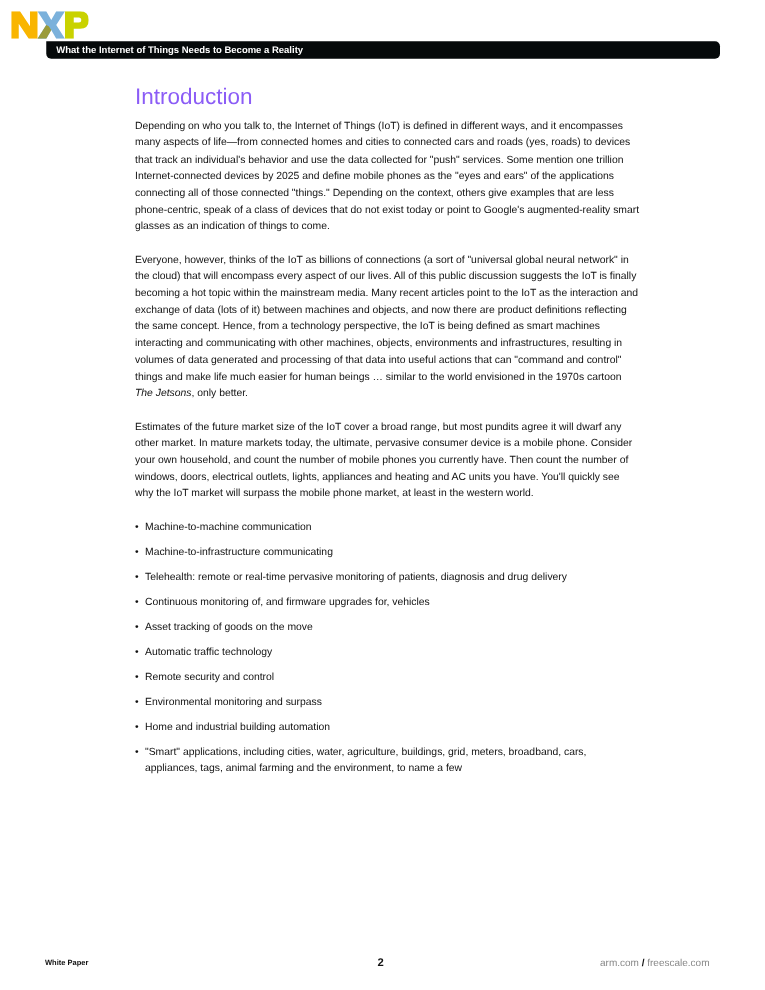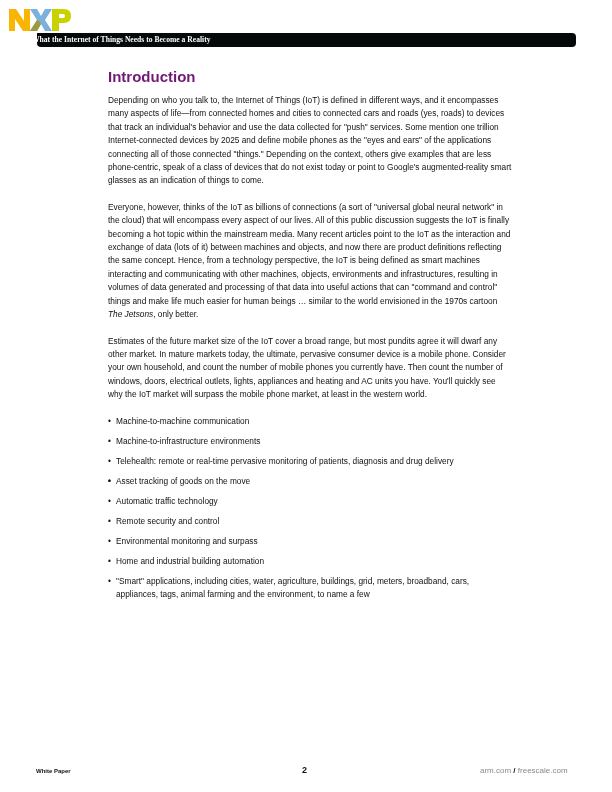--- a/index.html
+++ b/index.html
@@ -28,43 +28,43 @@
       left: 37px;
       top: 33px;
       width: 539px;
       height: 14px;
       background: #05090a;
       border-radius: 0 4px 4px 4px;
       z-index: 2;
     }
     .header-title {
       position: absolute;
-      left: 32px;
+      left: 45px;
       top: 34px;
-      font-family: Liberation Serif, serif;
+      font-family: Liberation Sans, sans-serif;
       font-weight: bold;
       font-size: 7.6px;
       line-height: 12px;
       color: #ffffff;
       z-index: 2;
       white-space: nowrap;
     }
     .content {
       position: absolute;
       left: 108px;
       top: 66px;
       width: 404px;
     }
     .section-title {
       font-family: "Liberation Sans", sans-serif;
-      font-size: 15px;
-      font-weight: bold;
+      font-size: 18px;
+      font-weight: normal;
       margin: 0 0 6px 0;
       line-height: 22px;
-      color: #701a75;
+      color: #8b5cf6;
     }
     .para {
       font-size: 8.3px;
       line-height: 13.4px;
       margin: 0 0 13px 0;
       color: #111;
     }
     .para em { }
     .bullets {
       list-style: none;
@@ -134,23 +134,23 @@
 
   <p class="para">Depending on who you talk to, the Internet of Things (IoT) is defined in different ways, and it encompasses many aspects of life—from connected homes and cities to connected cars and roads (yes, roads) to devices that track an individual's behavior and use the data collected for "push" services. Some mention one trillion Internet-connected devices by 2025 and define mobile phones as the "eyes and ears" of the applications connecting all of those connected "things." Depending on the context, others give examples that are less phone-centric, speak of a class of devices that do not exist today or point to Google's augmented-reality smart glasses as an indication of things to come.</p>
 
   <p class="para"><span>Everyone, however, thinks of the IoT as billions of connections (a sort of "universal global neural network" in the cloud) that will encompass every aspect of our lives. All of this public discussion suggests the IoT is finally becoming a hot topic within the mainstream media. Many recent articles point to the IoT as the interaction and exchange of data (lots of it) between machines and objects, and now there are product definitions reflecting the same concept. Hence, from a technology perspective, the IoT is being defined as smart machines interacting and communicating with other machines, objects, environments and infrastructures, resulting in volumes of data generated and processing of that data into useful actions that can "command and control" things and make life much easier for human beings … similar to the world envisioned in the 1970s cartoon </span><em>The Jetsons</em><span>, only better.</span></p>
 
   <p class="para">Estimates of the future market size of the IoT cover a broad range, but most pundits agree it will dwarf any other market. In mature markets today, the ultimate, pervasive consumer device is a mobile phone. Consider your own household, and count the number of mobile phones you currently have. Then count the number of windows, doors, electrical outlets, lights, appliances and heating and AC units you have. You'll quickly see why the IoT market will surpass the mobile phone market, at least in the western world.</p>
 
 
   <ul class="bullets">
     <li><span class="dot">•</span><span>Machine-to-machine communication</span></li>
-    <li><span class="dot">•</span><span>Machine-to-infrastructure environments</span></li>
+    <li><span class="dot">•</span><span>Machine-to-infrastructure communicating</span></li>
     <li><span class="dot">•</span><span>Telehealth: remote or real-time pervasive monitoring of patients, diagnosis and drug delivery</span></li>
-    <li><span class="dot">•</span></li>
+    <li><span class="dot">•</span><span>Continuous monitoring of, and firmware upgrades for, vehicles</span></li>
     <li><span class="dot">•</span><span>Asset tracking of goods on the move</span></li>
     <li><span class="dot">•</span><span>Automatic traffic technology</span></li>
     <li><span class="dot">•</span><span>Remote security and control</span></li>
     <li><span class="dot">•</span><span>Environmental monitoring and surpass</span></li>
     <li><span class="dot">•</span><span>Home and industrial building automation</span></li>
     <li><span class="dot">•</span><span>"Smart" applications, including cities, water, agriculture, buildings, grid, meters, broadband, cars, appliances, tags, animal farming and the environment, to name a few</span></li>
   </ul>
 </div>
 
 <div class="footer-left">White Paper</div>

